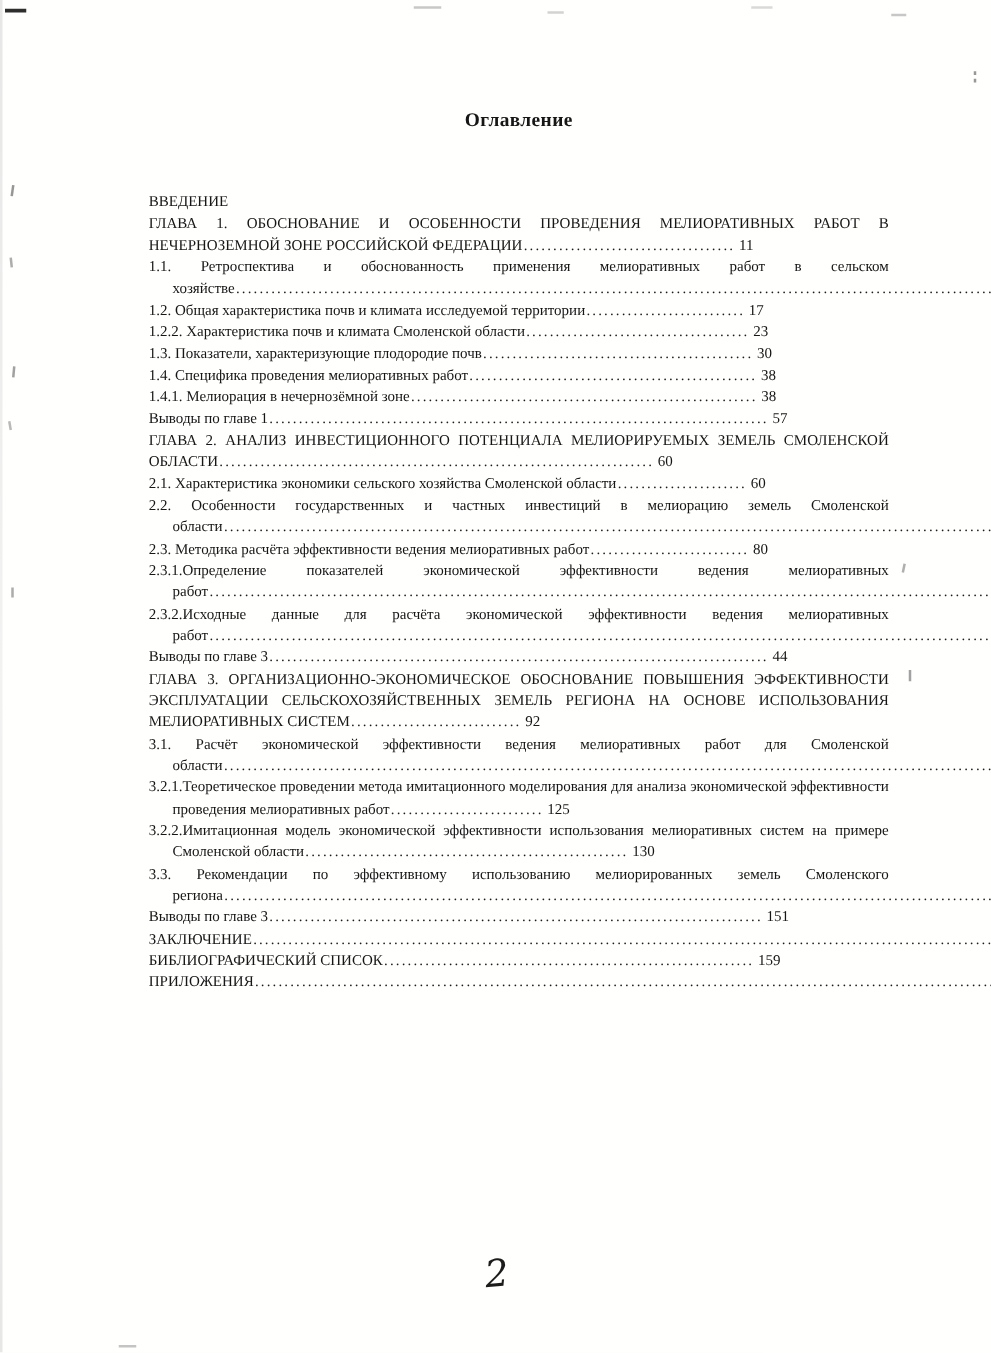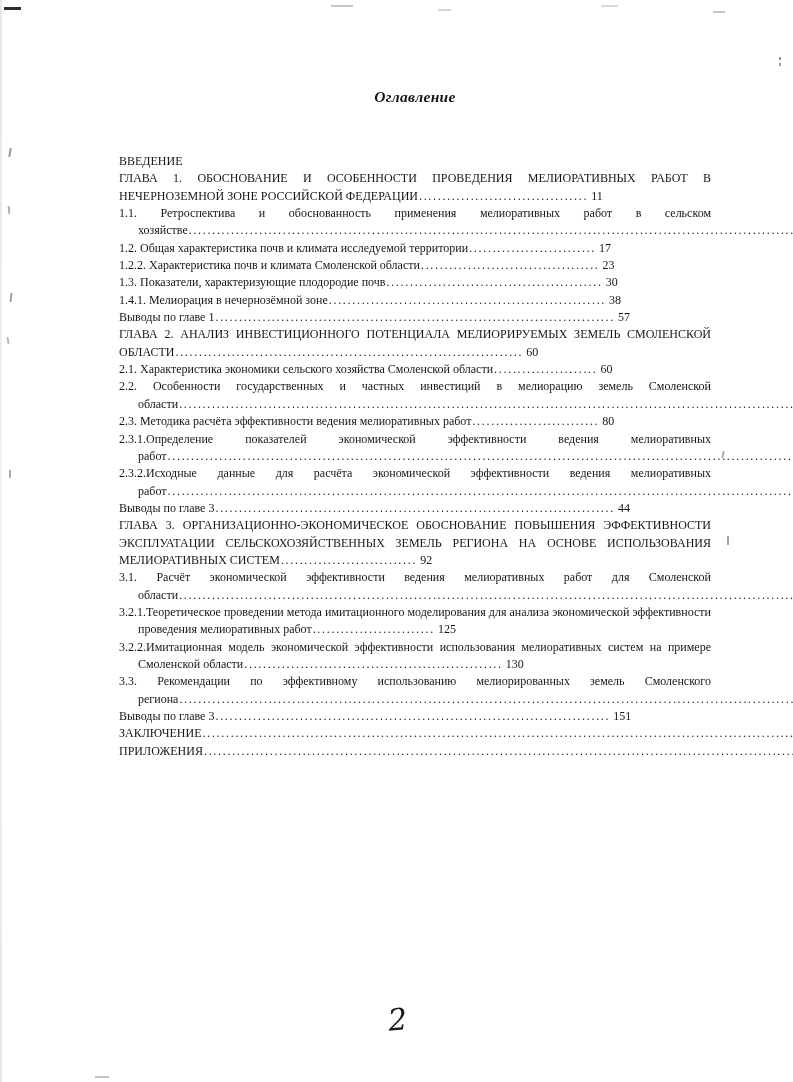--- a/index.html
+++ b/index.html
@@ -17,21 +17,20 @@
     left: 119px;
     top: 88px;
     width: 592px;
   }
   .doc-title {
     text-align: center;
     font-weight: bold;
     font-size: 15.5px;
     margin-bottom: 47px;
     letter-spacing: 0.3px;
-    font-style: italic;
   }
   .toc {
     font-size: 12px;
     line-height: 17.35px;
   }
   .toc-entry {
     text-align: justify;
   }
   .toc-entry.hang {
     padding-left: 19px;
@@ -104,34 +103,36 @@
     <div class="doc-title">Оглавление</div>
 
     <div class="toc">
 
     <div class="toc-entry"><span class="toc-text">ВВЕДЕНИЕ</span></div>
         <div class="toc-entry"><span class="toc-text">ГЛАВА 1. ОБОСНОВАНИЕ И ОСОБЕННОСТИ ПРОВЕДЕНИЯ МЕЛИОРАТИВНЫХ РАБОТ В НЕЧЕРНОЗЕМНОЙ ЗОНЕ РОССИЙСКОЙ ФЕДЕРАЦИИ</span><span class="leader">....................................</span><span class="toc-page">11</span></div>
         <div class="toc-entry hang"><span class="toc-text">1.1. Ретроспектива и обоснованность применения мелиоративных работ в сельском хозяйстве</span><span class="leader">............................................................................................................................................................................................................................................................................................................</span></div>
         <div class="toc-entry hang"><span class="toc-text">1.2. Общая характеристика почв и климата исследуемой территории</span><span class="leader">...........................</span><span class="toc-page">17</span></div>
         <div class="toc-entry hang"><span class="toc-text">1.2.2. Характеристика почв и климата Смоленской области</span><span class="leader">......................................</span><span class="toc-page">23</span></div>
         <div class="toc-entry hang"><span class="toc-text">1.3. Показатели, характеризующие плодородие почв</span><span class="leader">..............................................</span><span class="toc-page">30</span></div>
+        <div class="toc-entry hang"><span class="toc-text">1.4. Специфика проведения мелиоративных работ</span><span class="leader">.................................................</span><span class="toc-page">38</span></div>
         <div class="toc-entry hang"><span class="toc-text">1.4.1. Мелиорация в нечернозёмной зоне</span><span class="leader">...........................................................</span><span class="toc-page">38</span></div>
         <div class="toc-entry"><span class="toc-text">Выводы по главе 1</span><span class="leader">.....................................................................................</span><span class="toc-page">57</span></div>
         <div class="toc-entry"><span class="toc-text">ГЛАВА 2. АНАЛИЗ ИНВЕСТИЦИОННОГО ПОТЕНЦИАЛА МЕЛИОРИРУЕМЫХ ЗЕМЕЛЬ СМОЛЕНСКОЙ ОБЛАСТИ</span><span class="leader">..........................................................................</span><span class="toc-page">60</span></div>
         <div class="toc-entry hang"><span class="toc-text">2.1. Характеристика экономики сельского хозяйства Смоленской области</span><span class="leader">......................</span><span class="toc-page">60</span></div>
         <div class="toc-entry hang"><span class="toc-text">2.2. Особенности государственных и частных инвестиций в мелиорацию земель Смоленской области</span><span class="leader">............................................................................................................................................................................................................................................................................................................</span></div>
         <div class="toc-entry hang"><span class="toc-text">2.3. Методика расчёта эффективности ведения мелиоративных работ</span><span class="leader">...........................</span><span class="toc-page">80</span></div>
         <div class="toc-entry hang"><span class="toc-text">2.3.1.Определение показателей экономической эффективности ведения мелиоративных работ</span><span class="leader">............................................................................................................................................................................................................................................................................................................</span></div>
         <div class="toc-entry hang"><span class="toc-text">2.3.2.Исходные данные для расчёта экономической эффективности ведения мелиоративных работ</span><span class="leader">............................................................................................................................................................................................................................................................................................................</span></div>
         <div class="toc-entry"><span class="toc-text">Выводы по главе 3</span><span class="leader">.....................................................................................</span><span class="toc-page">44</span></div>
         <div class="toc-entry"><span class="toc-text">ГЛАВА 3. ОРГАНИЗАЦИОННО-ЭКОНОМИЧЕСКОЕ ОБОСНОВАНИЕ ПОВЫШЕНИЯ ЭФФЕКТИВНОСТИ ЭКСПЛУАТАЦИИ СЕЛЬСКОХОЗЯЙСТВЕННЫХ ЗЕМЕЛЬ РЕГИОНА НА ОСНОВЕ ИСПОЛЬЗОВАНИЯ МЕЛИОРАТИВНЫХ СИСТЕМ</span><span class="leader">.............................</span><span class="toc-page">92</span></div>
         <div class="toc-entry hang"><span class="toc-text">3.1. Расчёт экономической эффективности ведения мелиоративных работ для Смоленской области</span><span class="leader">............................................................................................................................................................................................................................................................................................................</span></div>
         <div class="toc-entry hang"><span class="toc-text">3.2.1.Теоретическое проведении метода имитационного моделирования для анализа экономической эффективности проведения мелиоративных работ</span><span class="leader">..........................</span><span class="toc-page">125</span></div>
         <div class="toc-entry hang"><span class="toc-text">3.2.2.Имитационная модель экономической эффективности использования мелиоративных систем на примере Смоленской области</span><span class="leader">.......................................................</span><span class="toc-page">130</span></div>
         <div class="toc-entry hang"><span class="toc-text">3.3. Рекомендации по эффективному использованию мелиорированных земель Смоленского региона</span><span class="leader">............................................................................................................................................................................................................................................................................................................</span></div>
         <div class="toc-entry"><span class="toc-text">Выводы по главе 3</span><span class="leader">....................................................................................</span><span class="toc-page">151</span></div>
         <div class="toc-entry"><span class="toc-text">ЗАКЛЮЧЕНИЕ</span><span class="leader">............................................................................................................................................................................................................................................................................................................</span></div>
+        <div class="toc-entry"><span class="toc-text">БИБЛИОГРАФИЧЕСКИЙ СПИСОК</span><span class="leader">...............................................................</span><span class="toc-page">159</span></div>
         <div class="toc-entry"><span class="toc-text">ПРИЛОЖЕНИЯ</span><span class="leader">............................................................................................................................................................................................................................................................................................................</span></div>
       </div>
   </div>
 
   <div class="handwritten-page">2</div>
 </div>
 
 </body></html>

